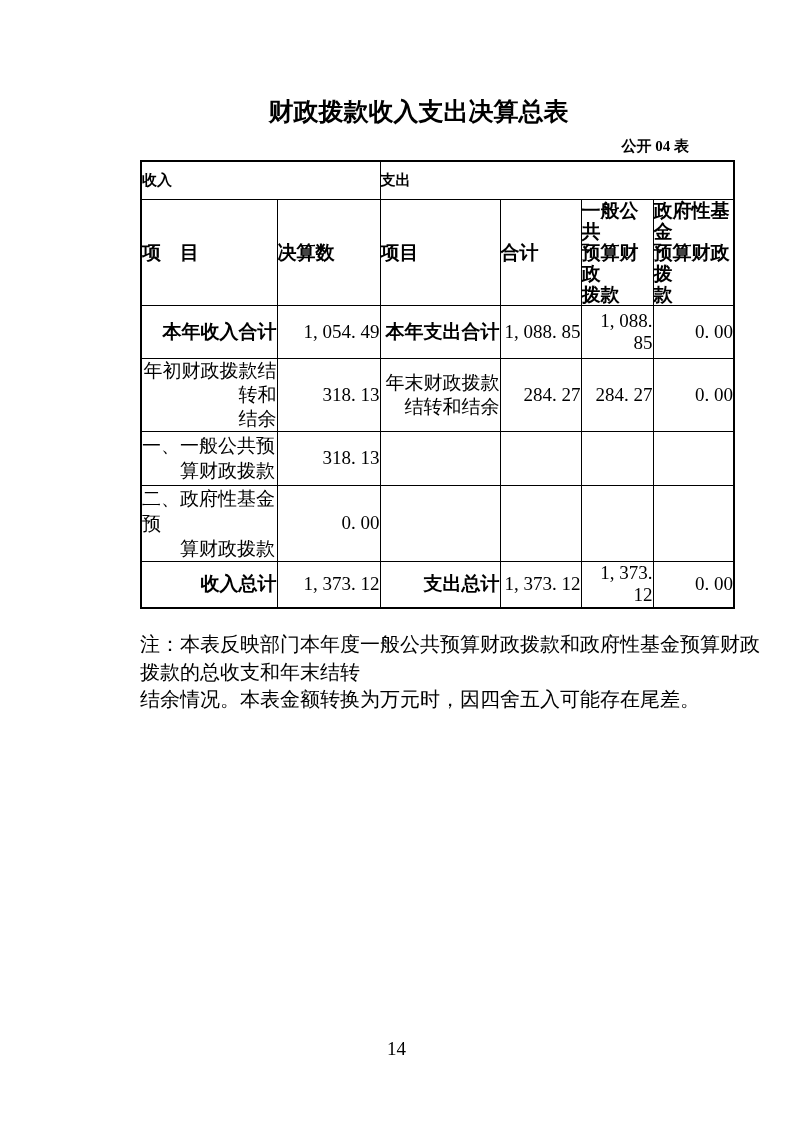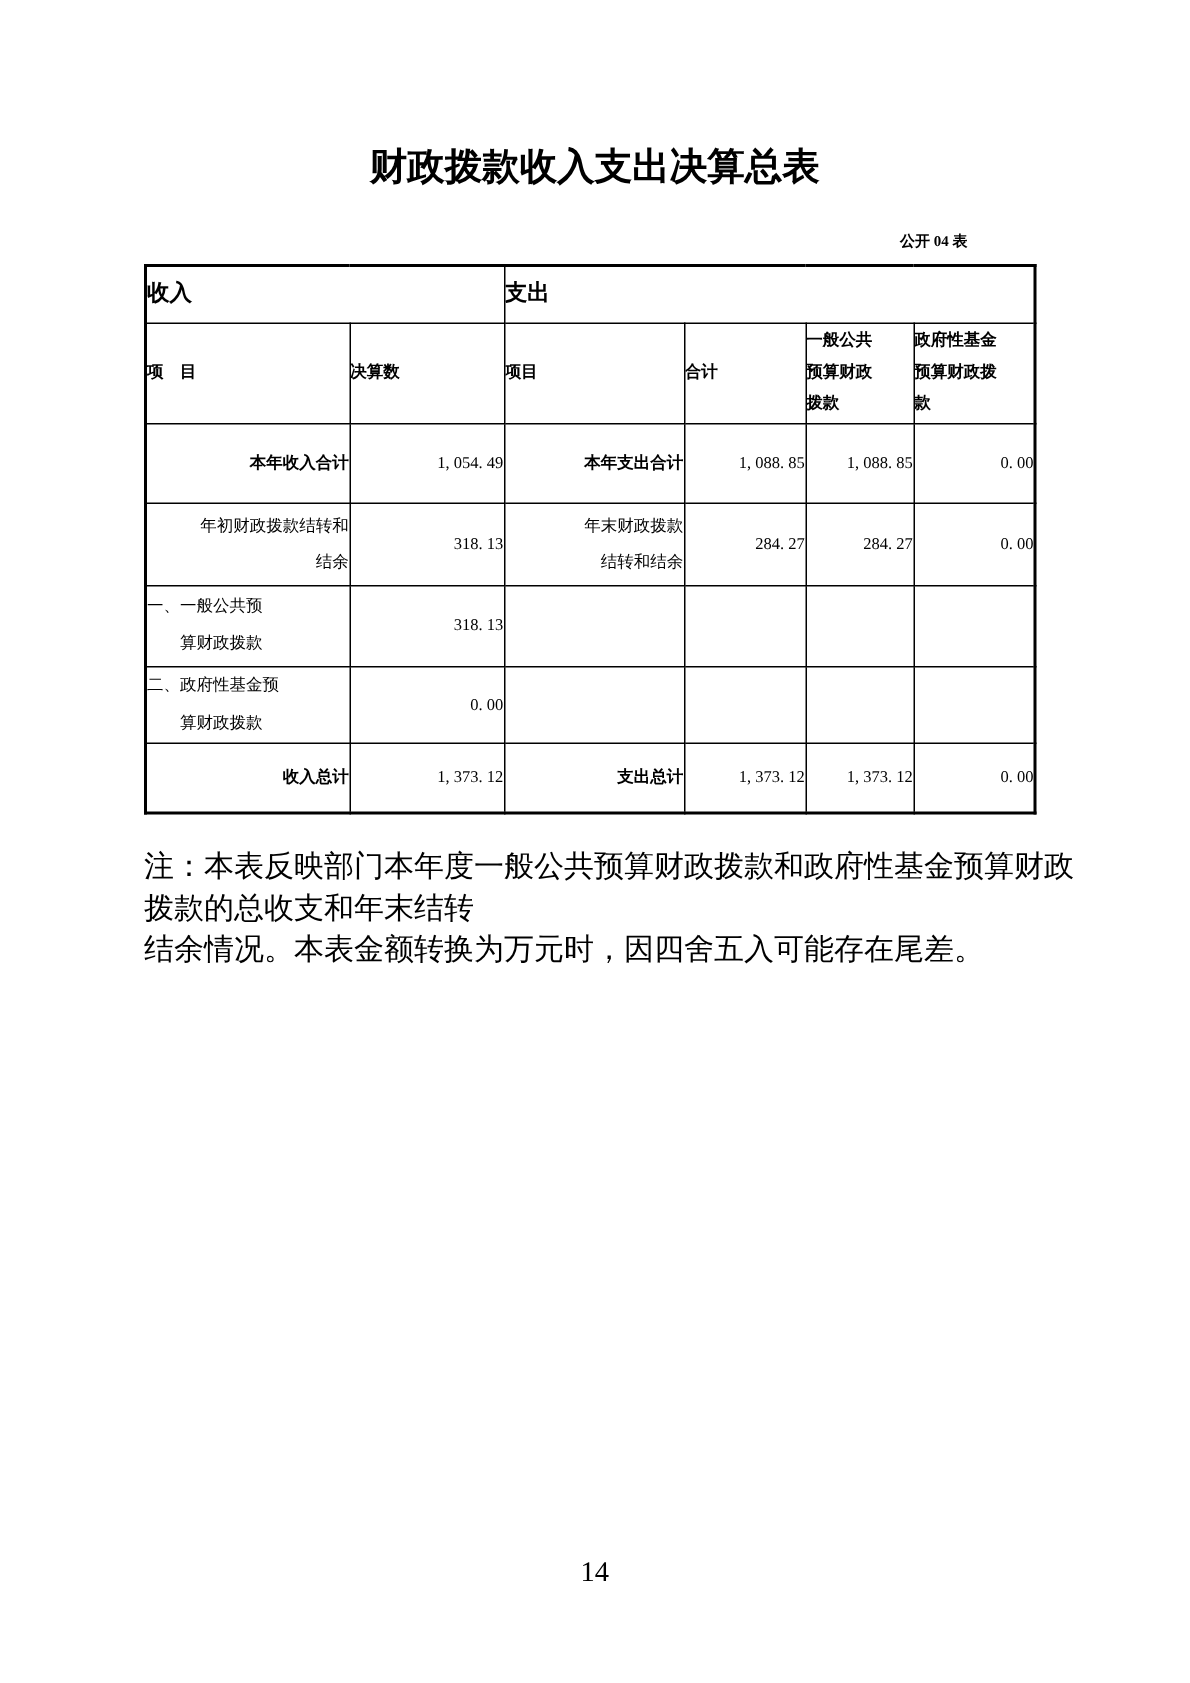--- a/index.html
+++ b/index.html
@@ -9,40 +9,41 @@
   }
   .page {
     position: relative;
     width: 793px;
     height: 1122px;
     background: #ffffff;
     color: #000000;
     font-family: "Liberation Serif", "DejaVu Serif", serif;
     overflow: hidden;
     box-sizing: border-box;
+    padding-left: 44px;
   }
   .title {
     margin: 0;
     padding-top: 97px;
     text-align: center;
     font-size: 25px;
     font-weight: bold;
     line-height: 30px;
     font-family: "Liberation Serif", "DejaVu Serif", serif;
   }
   .content {
     margin-left: 96px;
     width: 593px;
   }
   .meta-line1 {
-    margin-top: 25px;
+    margin-top: 9px;
     text-align: right;
     padding-right: 44px;
     font-weight: bold;
-    font-size: 10px;
+    font-size: 15px;
     line-height: 20px;
   }
   .meta-line2 {
     display: flex;
     justify-content: space-between;
     margin-top: 1px;
     font-weight: bold;
     font-size: 15px;
     line-height: 22px;
   }
@@ -53,21 +54,21 @@
     margin-top: 4px;
     border-collapse: collapse;
     table-layout: fixed;
     width: 593px;
     border: 2px solid #000;
   }
   table.fin th, table.fin td {
     border: 1px solid #000;
     vertical-align: middle;
     padding: 0;
-    font-size: 11px;
+    font-size: 19px;
     overflow: hidden;
   }
   table.fin th {
     font-weight: bold;
     text-align: left;
     line-height: 21px;
   }
   tr.group-row th {
     font-size: 15px;
     line-height: 20px;

